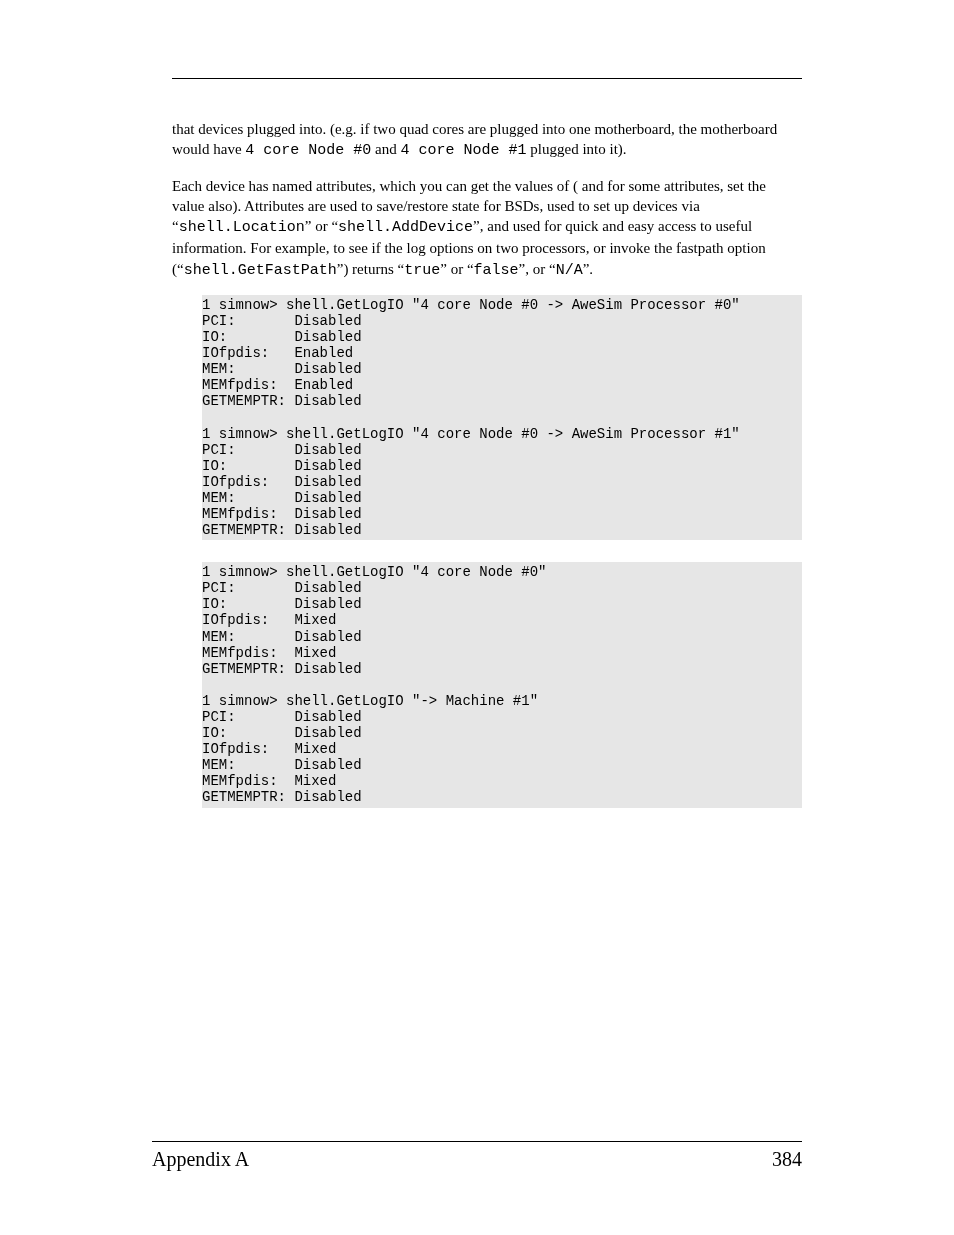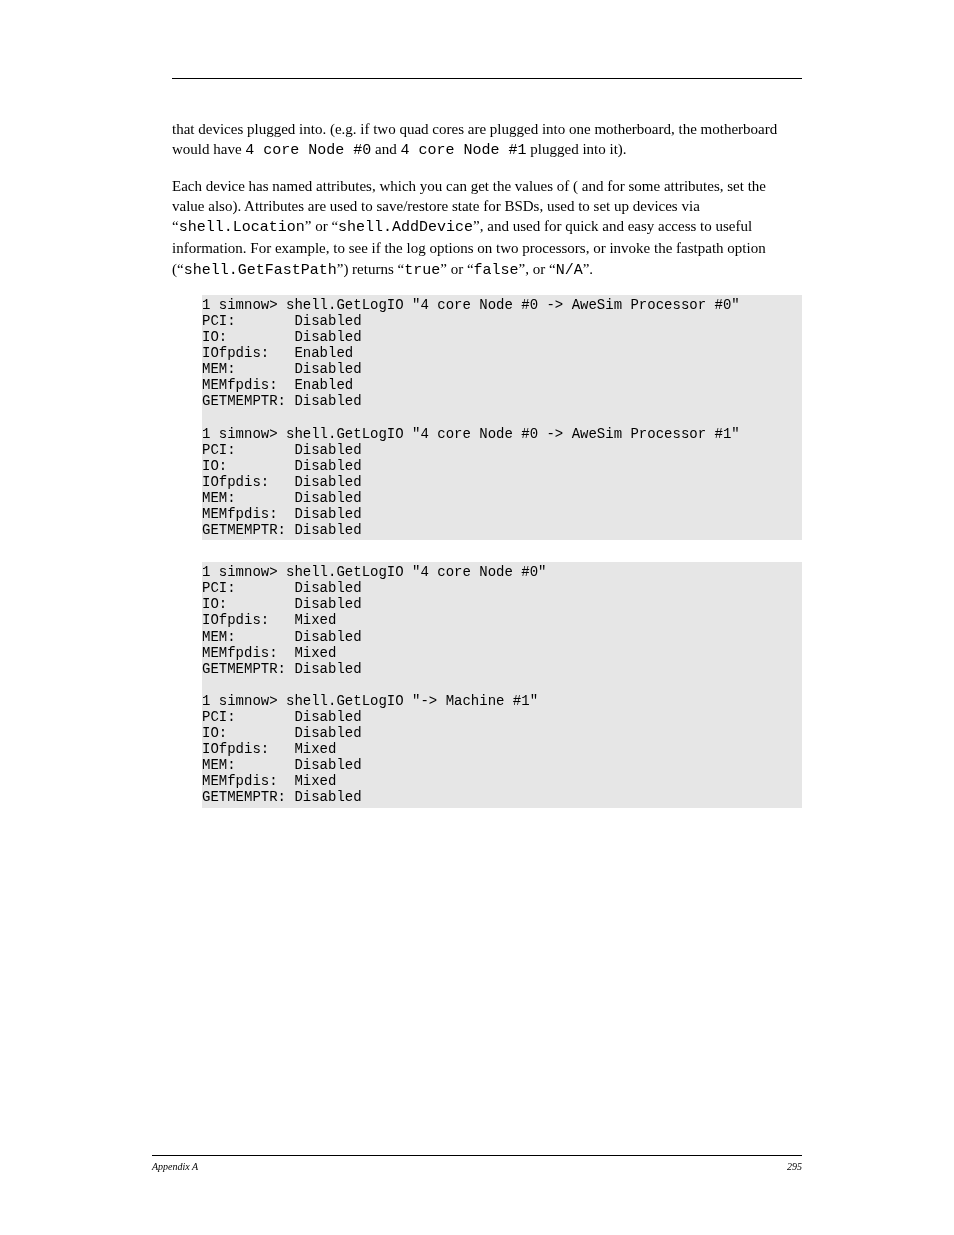--- a/index.html
+++ b/index.html
@@ -37,22 +37,21 @@
     line-height: 1.15;
     padding: 2px 0 2px 0;
     margin: 6px 0 22px 30px;
     width: calc(100% - 30px);
   }
   .footer {
     position: absolute;
     left: 120px;
     right: 120px;
     bottom: 62px;
-    font-style: italic;
-    font-size: 10px;
+    font-size: 20px;
   }
   .footer-rule {
     border-top: 1px solid #000;
     margin-bottom: 4px;
   }
   .footer-row {
     display: flex;
     justify-content: space-between;
   }
 </style>
@@ -101,17 +100,17 @@
 IO:        Disabled
 IOfpdis:   Mixed
 MEM:       Disabled
 MEMfpdis:  Mixed
 GETMEMPTR: Disabled</div>
 
   <div class="footer">
     <div class="footer-rule"></div>
     <div class="footer-row">
       <span>Appendix A</span>
-      <span>295</span>
+      <span>384</span>
     </div>
   </div>
 
 </div>
 
 </body></html>

